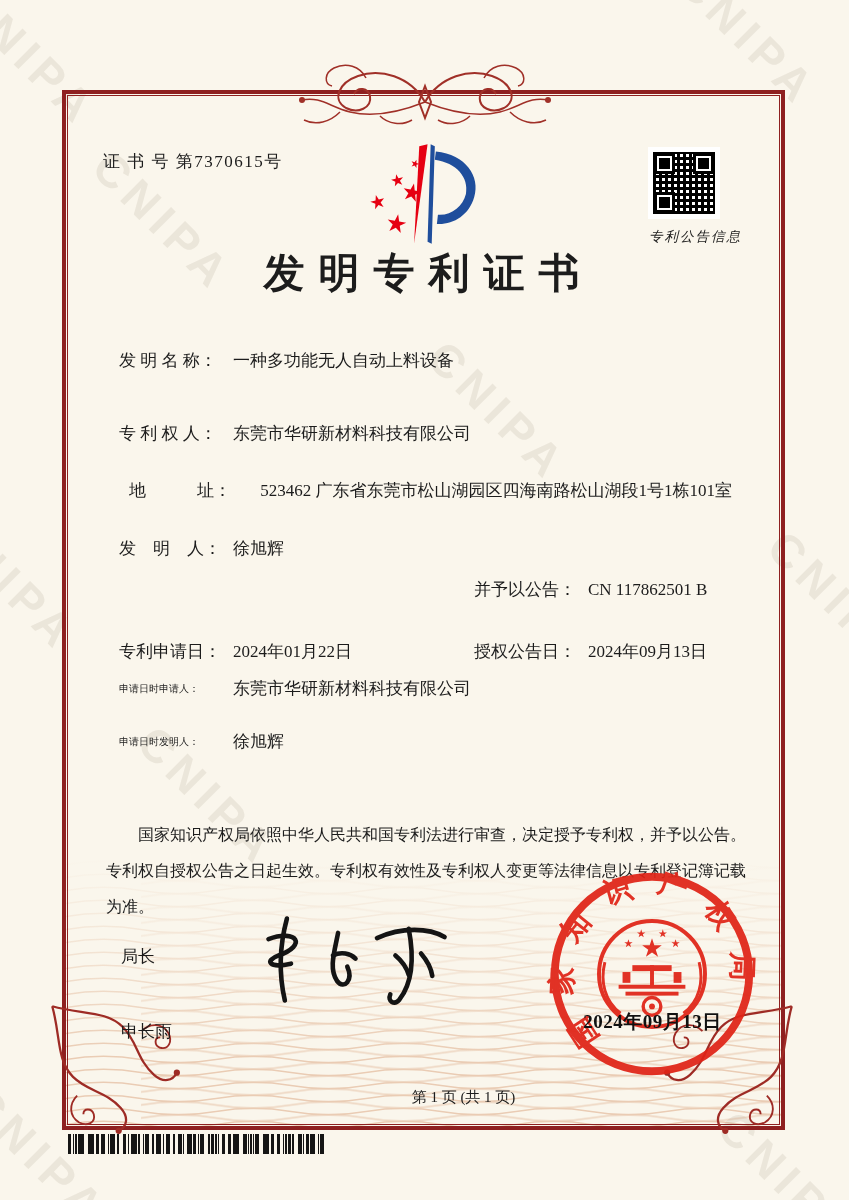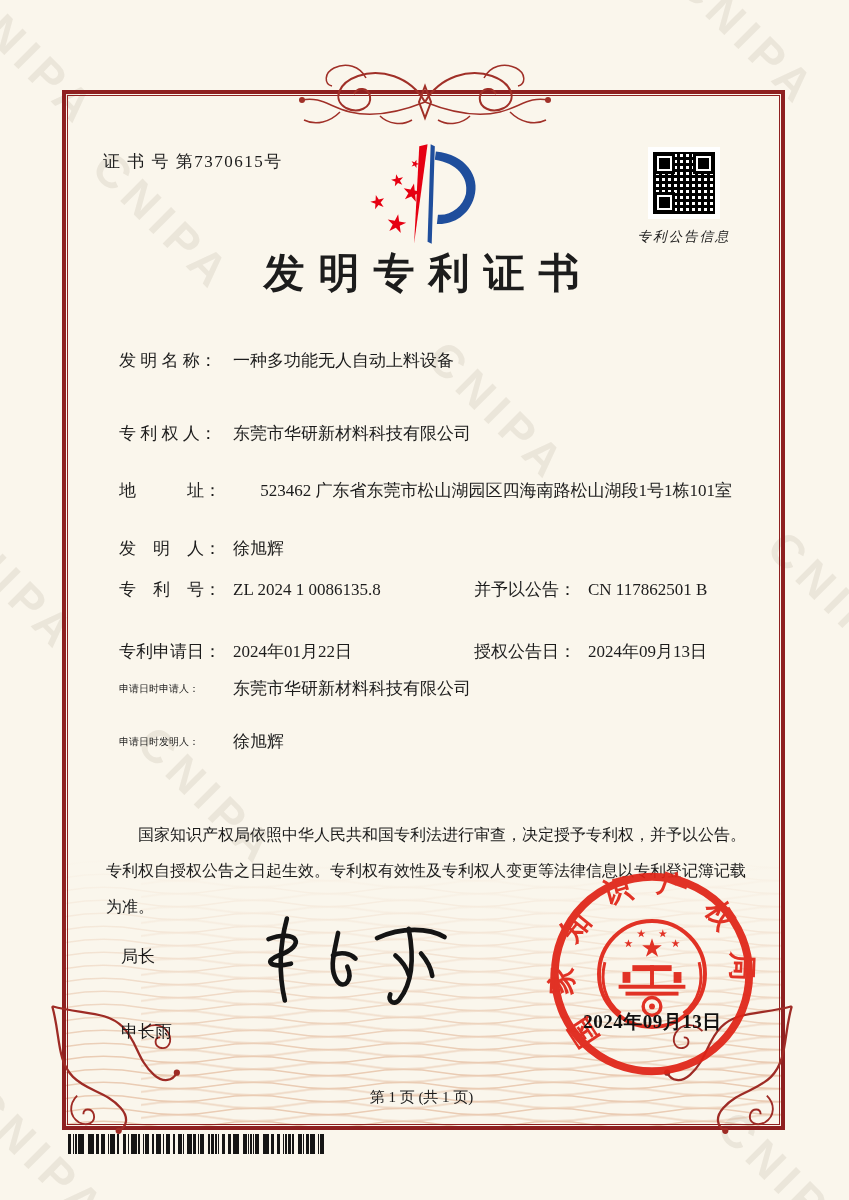--- a/index.html
+++ b/index.html
@@ -38,21 +38,21 @@
     position:absolute; left:653px; top:152px; width:62px; height:62px; z-index:3;
     background:
       repeating-linear-gradient(0deg,#000 0 3px,transparent 3px 6px),
       repeating-linear-gradient(90deg,#000 0 3px,#fff 3px 6px);
     box-shadow:0 0 0 5px #fff;
   }
   .qrf{position:absolute; width:15px; height:15px; border:3px solid #000; background:#fff;}
   .qrf::after{content:""; position:absolute; inset:2px; background:#000;}
   .qrf.tl{left:1px; top:1px;} .qrf.tr{right:1px; top:1px;} .qrf.bl{left:1px; bottom:1px;}
   .qr-caption{
-    position:absolute; left:626px; top:228px; width:116px; z-index:3; text-align:center;
+    position:absolute; left:626px; top:228px; width:116px; z-index:3; text-align:right;
     font-size:13.5px; font-style:italic; letter-spacing:2px;
   }
   .title{
     position:absolute; left:62px; top:246px; width:719px; z-index:3; text-align:center;
     font-size:41px; font-weight:700; letter-spacing:14px; padding-left:14px; box-sizing:border-box;
   }
   
   .field-row{position:absolute; left:119px; z-index:3; display:flex; font-size:17px; line-height:23px;}
   .field-row.rcol{left:474px;}
   .flabel{width:112px; flex:none;}
@@ -69,21 +69,21 @@
   .sig-name{position:absolute; left:121px; top:977px; z-index:3;
     font:400 17px "Liberation Sans","DejaVu Sans",sans-serif;margin-top:43px;}
   .sig-script{position:absolute; left:248px; top:903px; z-index:3;}
   
   .seal{position:absolute; left:544px; top:866px; z-index:3;}
   .seal-date{
     position:absolute; left:570px; top:1009px; width:165px; z-index:4; text-align:center;
     font-size:19px; font-weight:600; color:#111; letter-spacing:0.5px;
   }
   
-  .footer{position:absolute; left:62px; top:1088px; width:719px; z-index:3; text-align:center; font-size:15px;}
+  .footer{position:absolute; left:62px; top:1088px; width:719px; z-index:3; text-align:center; font-size:15px;padding-left:42px;}
   .barcode{
     position:absolute; left:68px; top:1134px; width:256px; height:20px; z-index:3;
     background-image:
       repeating-linear-gradient(90deg,#151515 0 2px,rgba(0,0,0,0) 2px 7px),
       repeating-linear-gradient(90deg,#151515 0 1px,rgba(0,0,0,0) 1px 5px),
       repeating-linear-gradient(90deg,#151515 0 3px,rgba(0,0,0,0) 3px 11px);
   }
 </style>
 </head>
 <body>
@@ -176,30 +176,26 @@
 
   <div class="field-row" style="top:349px;">
     <span class="flabel">发 明 名 称：</span>
     <span class="fvalue">一种多功能无人自动上料设备</span>
   </div>
   <div class="field-row" style="top:422px;">
     <span class="flabel">专 利 权 人：</span>
     <span class="fvalue">东莞市华研新材料科技有限公司</span>
   </div>
   <div class="field-row" style="top:477px;">
-    <span class="flabel" style="line-height:27px;">地　　　址：</span>
+    <span class="flabel" style="line-height:27px;text-align:right;">地　　　址：</span>
     <span class="fvalue wrap">523462 广东省东莞市松山湖园区四海南路松山湖段1号1栋101室</span>
   </div>
   <div class="field-row" style="top:537px;align-items:flex-end;">
     <span class="flabel">发　明　人：</span>
     <span class="fvalue">徐旭辉</span>
-  </div>
-  <div class="field-row" style="top:578px;">
-    <span class="flabel">专　利　号：</span>
-    <span class="fvalue">ZL 2024 1 0086135.8</span>
   </div>
   <div class="field-row rcol" style="top:578px;">
     <span class="flabel">并予以公告：</span>
     <span class="fvalue">CN 117862501 B</span>
   </div>
   <div class="field-row" style="top:640px;">
     <span class="flabel">专利申请日：</span>
     <span class="fvalue">2024年01月22日</span>
   </div>
   <div class="field-row rcol" style="top:640px;">

